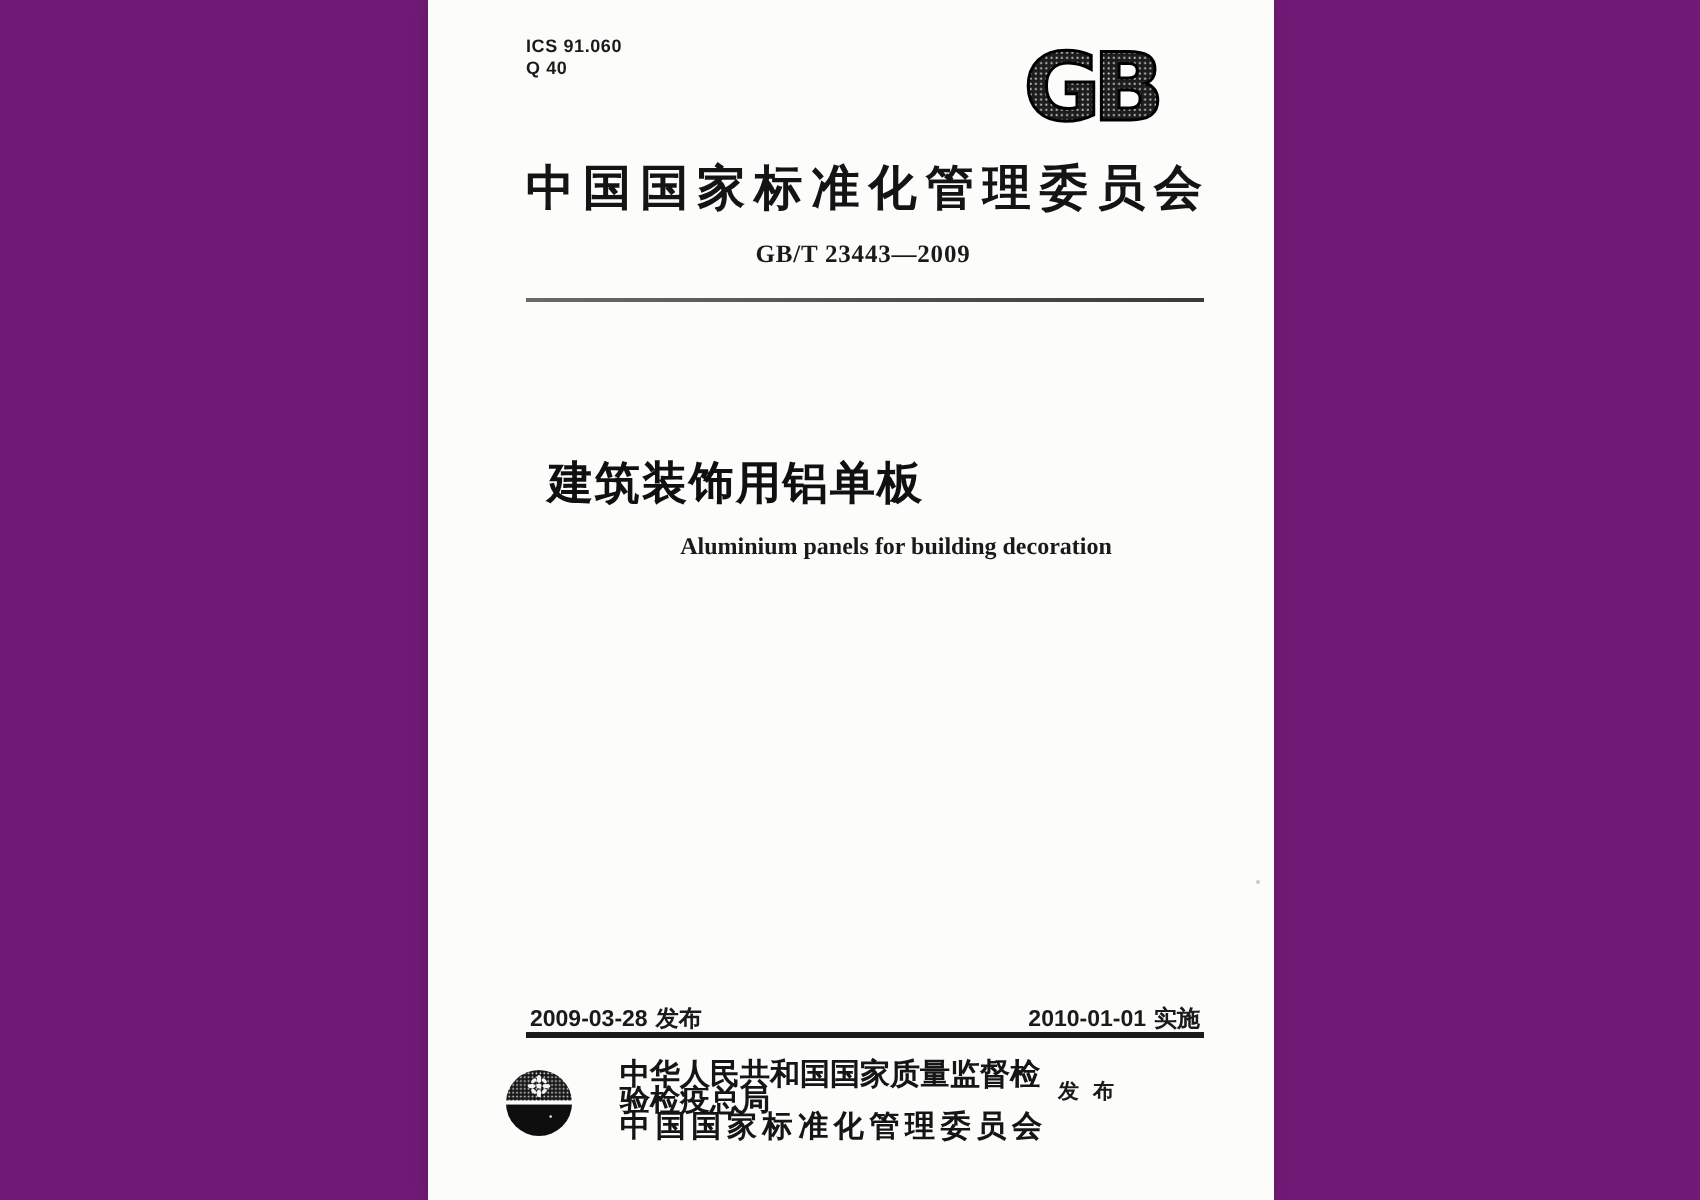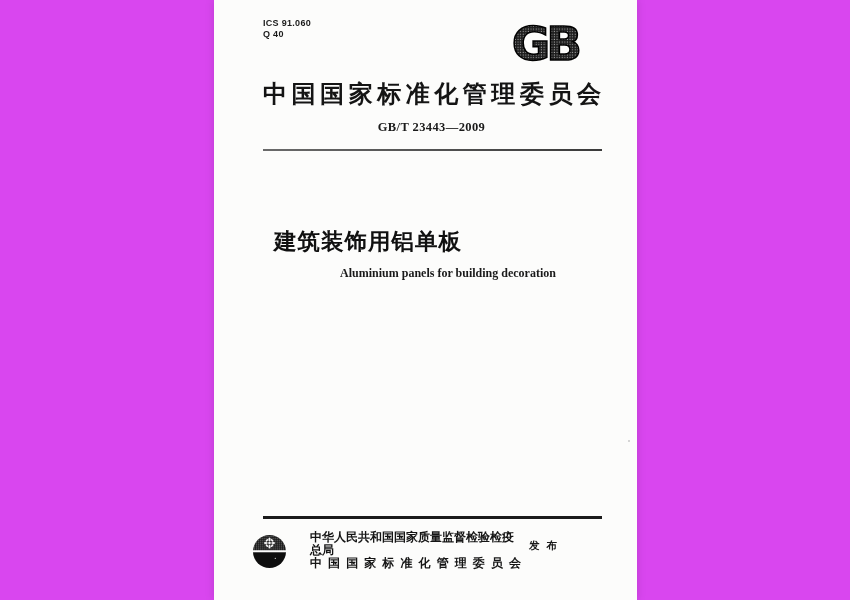--- a/index.html
+++ b/index.html
@@ -4,21 +4,21 @@
 <style>
   html, body { margin: 0; padding: 0; }
   body {
     width: 850px; height: 600px;
     font-family: "Liberation Sans", sans-serif;
     overflow: hidden;
   }
   .canvas {
     position: relative;
     width: 850px; height: 600px;
-    background: #d946ef;
+    background: #701a75;
   }
   .sheet {
     position: absolute;
     left: 214px; top: 0;
     width: 423px; height: 600px;
     background: #fcfcfb;
     box-shadow: 0 0 9px rgba(0,0,0,0.13);
     color: #1a1a1a;
   }
   .ics-block {
@@ -68,21 +68,21 @@
   .rule-thick {
     position: absolute; left: 49px; top: 516px; width: 339px; height: 2.6px;
     background: #1b1b1b;
   }
   .emblem {
     position: absolute; left: 38px; top: 534px;
     width: 35px; height: 35px;
   }
   .issuer-block {
     position: absolute; left: 96px; top: 531px; width: 211px;
-    font-size: 12px; font-weight: bold; line-height: 13px;
+    font-size: 15px; font-weight: bold; line-height: 13px;
     color: #151515;
   }
   .issuer-line2 {
     text-align: justify; text-align-last: justify;
   }
   .publish-label {
     position: absolute; left: 315px; top: 539px;
     font-size: 10.5px; font-weight: bold;
     letter-spacing: 7px; white-space: nowrap;
   }
@@ -116,20 +116,24 @@
 
     <div class="std-number">GB/T 23443—2009</div>
 
     <div class="rule-thin"></div>
 
     <div class="main-title">建筑装饰用铝单板</div>
     <div class="sub-title">Aluminium panels for building decoration</div>
 
     <div class="speck"></div>
 
+    <div class="date-row">
+      <div><span>2009-03-28</span><span class="date-label">发布</span></div>
+      <div><span>2010-01-01</span><span class="date-label">实施</span></div>
+    </div>
 
     <div class="rule-thick"></div>
 
     <svg class="emblem" viewBox="0 0 36 36" aria-hidden="true">
       <defs>
         <pattern id="emtex" width="2" height="2" patternUnits="userSpaceOnUse">
           <rect width="2" height="2" fill="#161616"></rect>
           <circle cx="0.7" cy="0.7" r="0.45" fill="#f2f2f2"></circle>
         </pattern>
       </defs>

